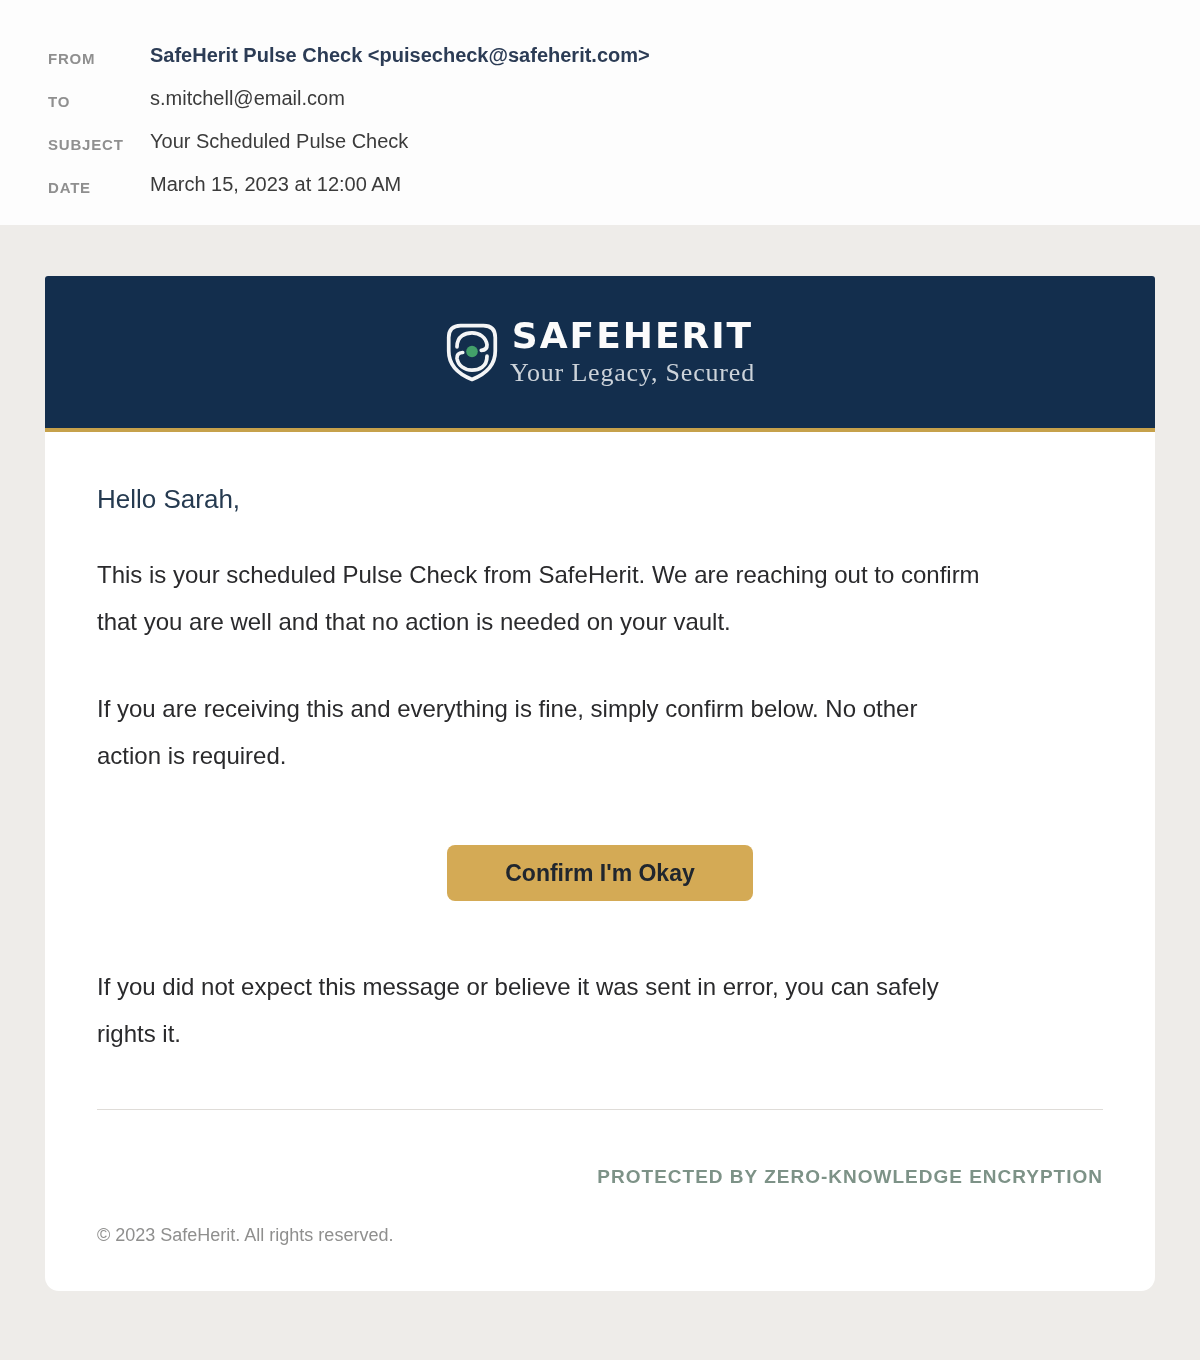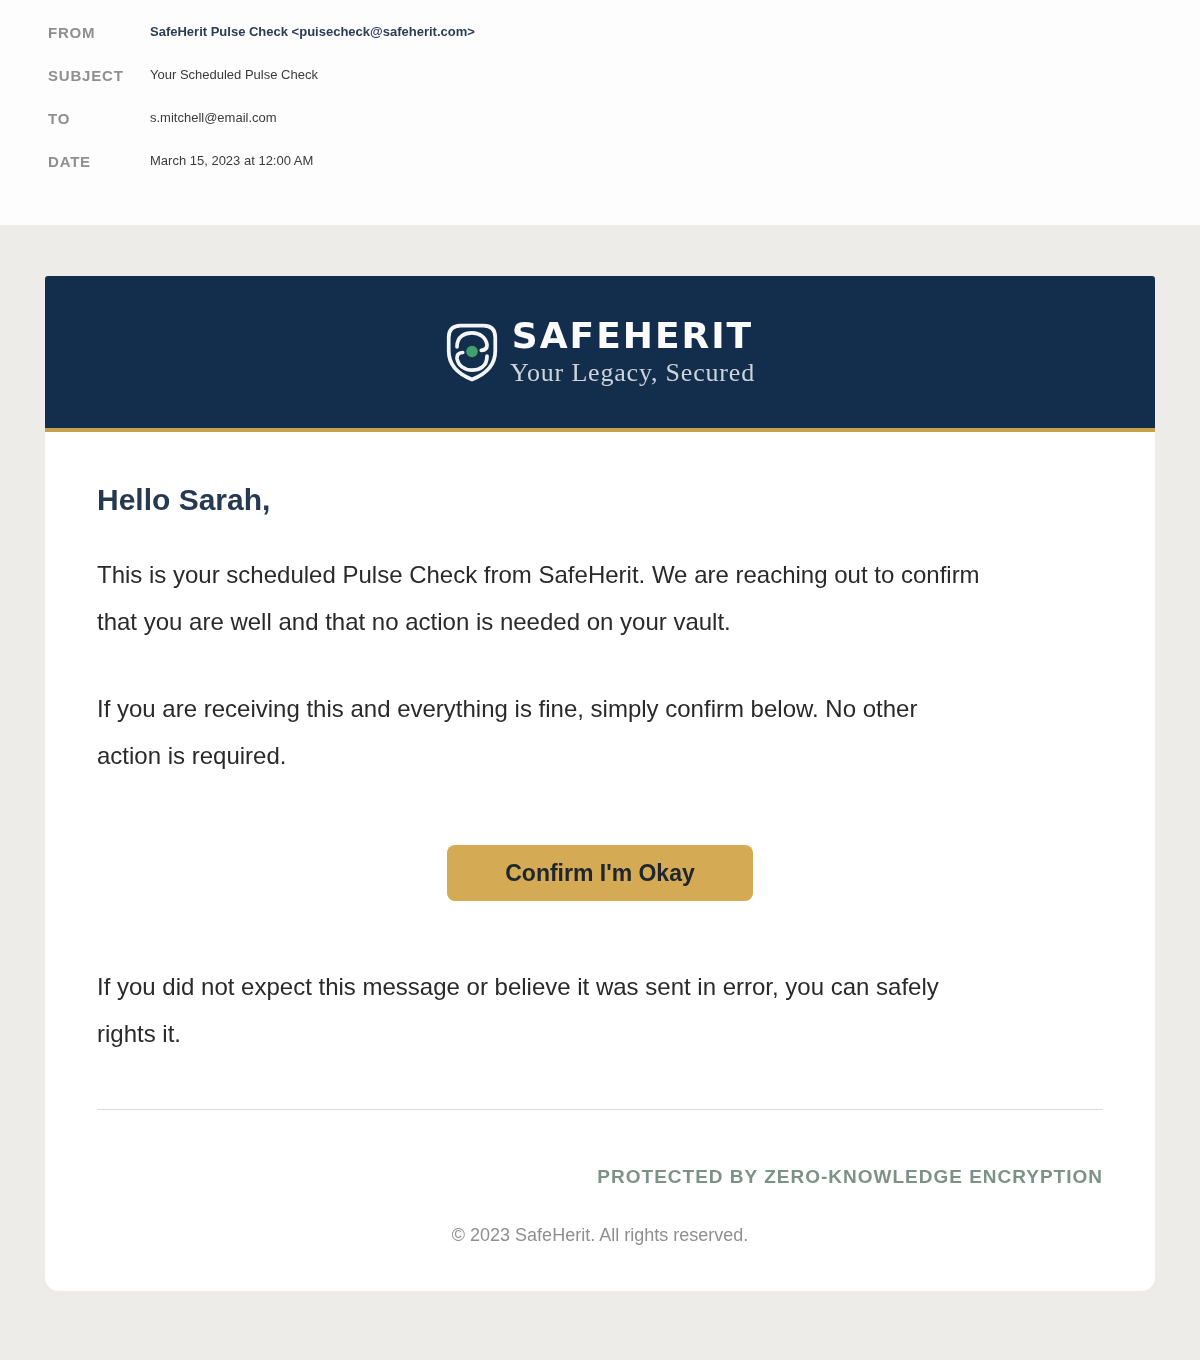--- a/index.html
+++ b/index.html
@@ -14,34 +14,34 @@
   
   .meta-header {
     background: #fdfdfd;
     width: 100%;
     height: 225px;
     box-sizing: border-box;
     padding: 24px 40px 0 48px;
   }
   .meta-row {
     display: flex;
-    align-items: flex-start;
+    align-items: flex-end;
     height: 43px;
   }
   .meta-label {
     width: 102px;
     flex: 0 0 102px;
     font-size: 15px;
     font-weight: 700;
     letter-spacing: 0.8px;
     color: #8f8f8f;
     text-transform: uppercase;
   }
   .meta-value {
-    font-size: 13px;
+    font-size: 20px;
     color: #3b3b3b;
   }
   .meta-value.from-value {
     font-weight: 700;
     color: #2c3c55;
   }
 
   
   .email-card {
     width: 1110px;
@@ -77,22 +77,22 @@
     color: #ccd3da;
     margin-top: 2px;
   }
 
   
   .card-body {
     padding: 52px 52px 44px 52px;
   }
   .greeting {
     margin: 0 0 36px 0;
-    font-size: 30px;
-    font-weight: 700;
+    font-size: 26px;
+    font-weight: 400;
     color: #253a50;
     line-height: 31px;
   }
   .para {
     margin: 0;
     font-size: 24px;
     line-height: 47px;
     color: #2a2a2c;
     white-space: pre-line;
   }
@@ -129,43 +129,42 @@
   .protected-line {
     text-align: right;
     font-size: 19px;
     font-weight: 700;
     letter-spacing: 1px;
     color: #7d9287;
     line-height: 24px;
     margin-bottom: 34px;
   }
   .copyright-line {
-    text-align: center;
     font-size: 18px;
     color: #8f8f8e;
     line-height: 24px;
   }
 </style>
 </head>
 <body>
 
 <div class="page">
 
   <div class="meta-header">
     <div class="meta-row">
       <span class="meta-label">FROM</span>
       <span class="meta-value from-value">SafeHerit Pulse Check &lt;puisecheck@safeherit.com&gt;</span>
     </div>
     <div class="meta-row">
+      <span class="meta-label">TO</span>
+      <span class="meta-value">s.mitchell@email.com</span>
+    </div>
+    <div class="meta-row">
       <span class="meta-label">SUBJECT</span>
       <span class="meta-value">Your Scheduled Pulse Check</span>
-    </div>
-    <div class="meta-row">
-      <span class="meta-label">TO</span>
-      <span class="meta-value">s.mitchell@email.com</span>
     </div>
     <div class="meta-row">
       <span class="meta-label">DATE</span>
       <span class="meta-value">March 15, 2023 at 12:00 AM</span>
     </div>
   </div>
 
   <div class="email-card">
 
     <div class="brand-header">

